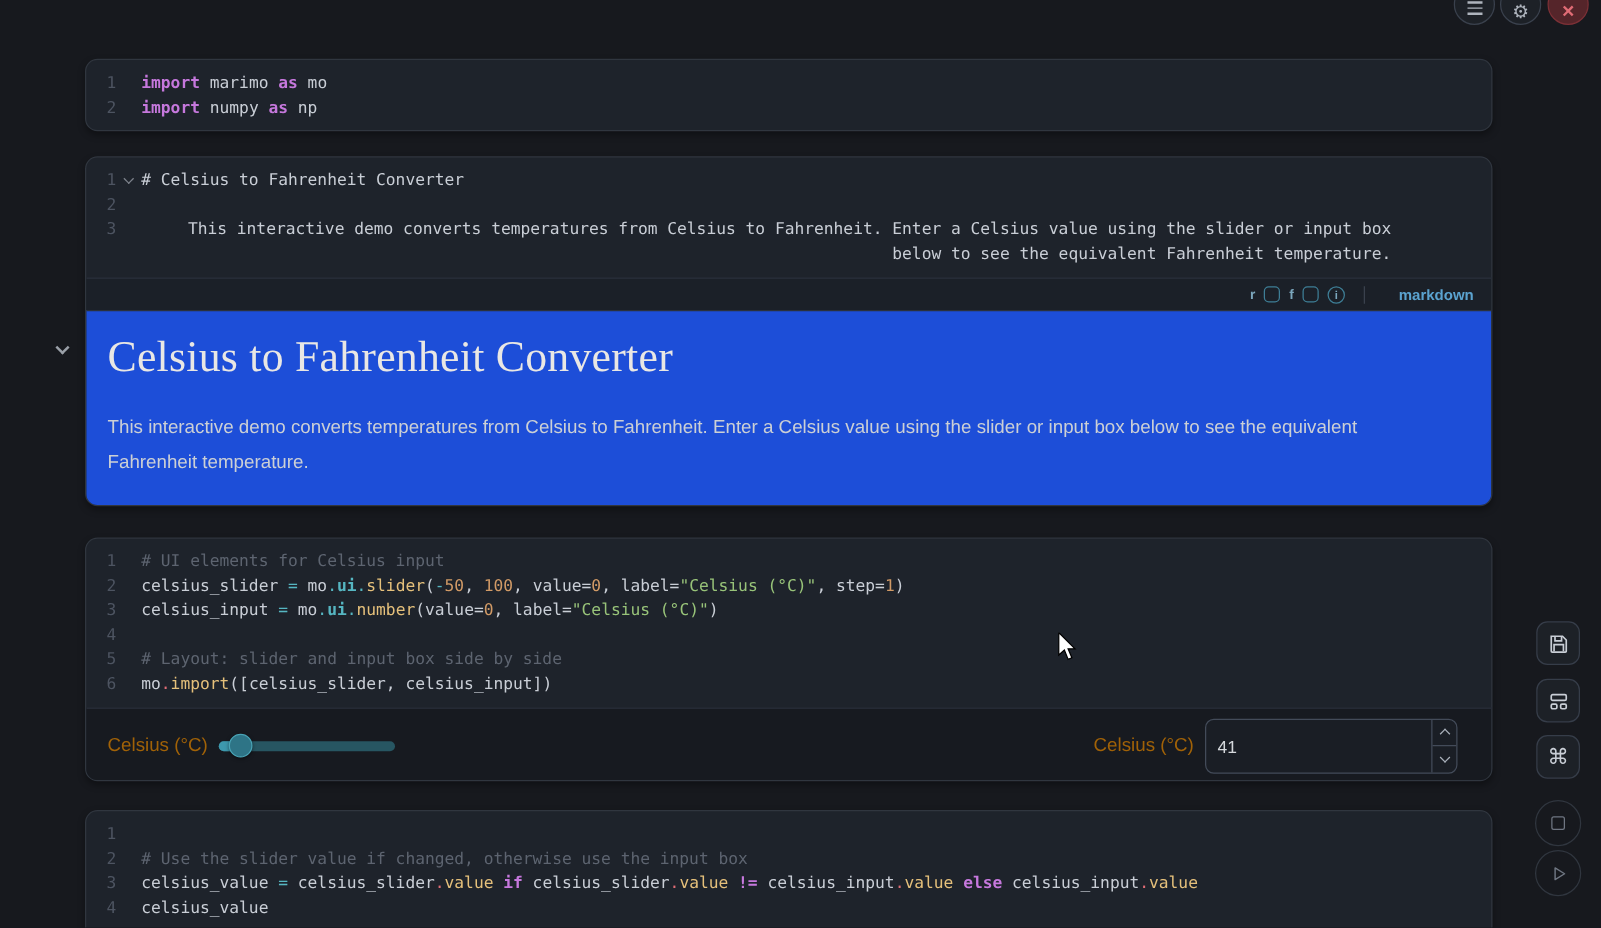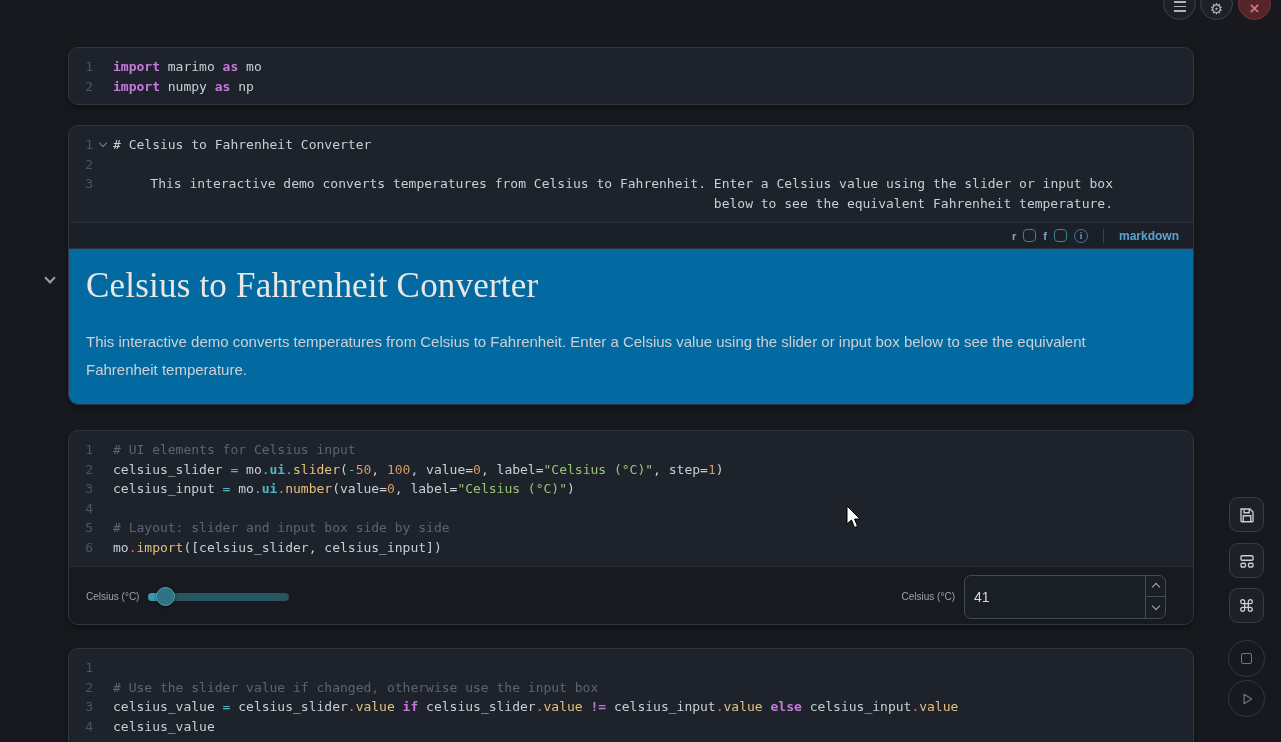--- a/index.html
+++ b/index.html
@@ -26,33 +26,33 @@
 
   
   .md-toolbar { height:26px; border-top:1px solid #2b313c; background:#1b2028;
     display:flex; align-items:center; justify-content:flex-end; gap:7px; padding-right:14px; }
   .tb-letter { color:#7ca7bd; font-size:11px; font-weight:bold; }
   .tb-box { width:13px; height:13px; border:1.5px solid #3e7e96; border-radius:4px; display:inline-block; }
   .tb-info { width:14px; height:14px; border:1.5px solid #3e7e96; border-radius:50%;
     color:#7ca7bd; font-size:9px; font-weight:bold; display:flex; align-items:center; justify-content:center; }
   .tb-info::before { content:"i"; }
   .tb-sep { width:1px; height:14px; background:#3a414d; margin:0 8px; }
-  .tb-lang { color:#5ba3d0; font-size:12px; font-weight:bold; }
-
-  
-  .md-output { background:#0369a1; border-top:1px solid #2b313c; padding:17px 17px 0 17px; height:158px; }
+  .tb-lang { color:#5ba3d0; font-size:12px; font-weight:bold;margin-left:12px; }
+
+  
+  .md-output { background:#1d4ed8; border-top:1px solid #2b313c; padding:17px 17px 0 17px; height:158px; }
   .md-h1 { font-family:"Liberation Serif", serif; font-size:35px; font-weight:normal;
            color:#e9e7e4; letter-spacing:.2px; }
   .md-p  { margin-top:22px; font-size:15px; line-height:28px; color:#ccd0d5; max-width:1025px; }
 
   
   .ui-output { background:#171a20; border-top:1px solid #2b313c; height:60px;
     display:flex; align-items:center; justify-content:space-between; padding:0 27px 0 17px; }
   .ui-item { display:flex; align-items:center; }
-  .ui-label { font-size:10px; color:#a3a3a3; margin-right:9px; }
+  .ui-label { font-size:15px; color:#a16207; margin-right:9px; }
   .slider { position:relative; width:141px; height:19px; cursor:pointer; }
   .slider-track { position:absolute; top:6px; left:0; right:0; height:8px; border-radius:4px; background:#275662; }
   .slider-fill  { position:absolute; top:6px; left:0; height:8px; border-radius:4px 0 0 4px; background:#3d98ad; }
   .slider-thumb { position:absolute; top:0; width:19px; height:19px; border-radius:50%;
     background:#2e7486; border:1px solid #49a3b5; box-shadow:0 1px 3px rgba(0,0,0,.5); }
   .numbox { position:relative; width:202px; height:44px; }
   .numbox input { width:100%; height:100%; background:#1a1e25; border:1px solid #434b59; border-radius:7px;
     color:#d5d8dc; font-size:14px; font-family:"Liberation Sans", sans-serif; padding:0 26px 0 9px; outline:none; }
   .spin { position:absolute; right:1px; top:1px; bottom:1px; width:20px; border-left:1px solid #434b59;
     display:flex; flex-direction:column; }

